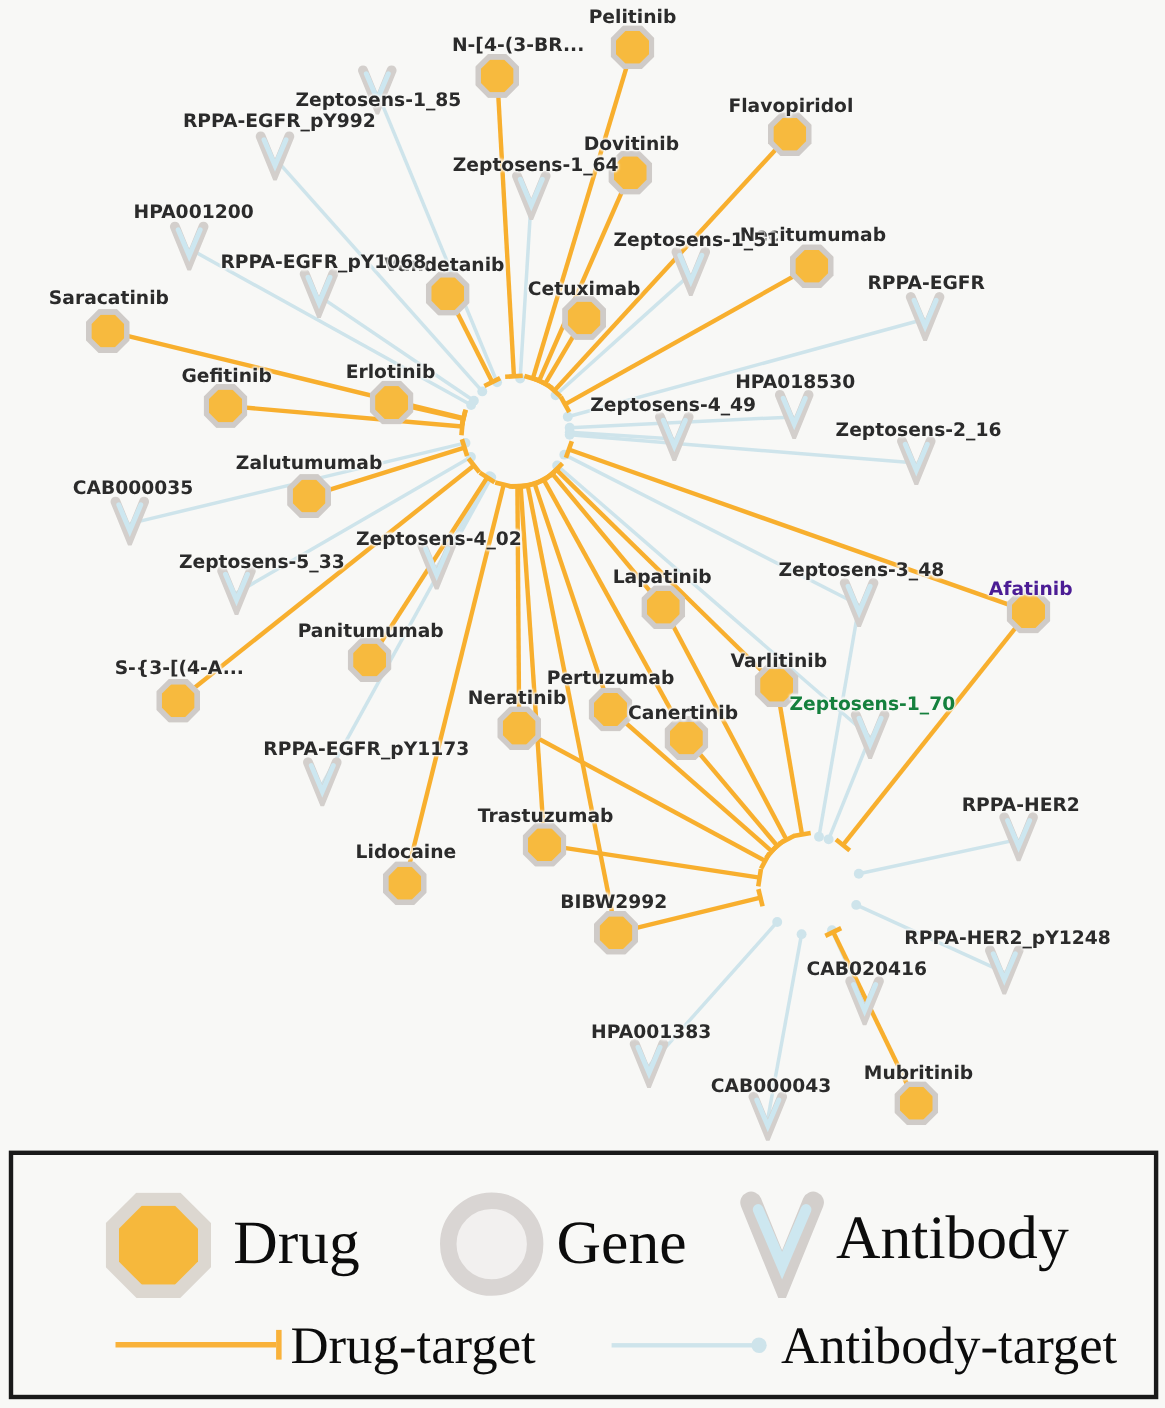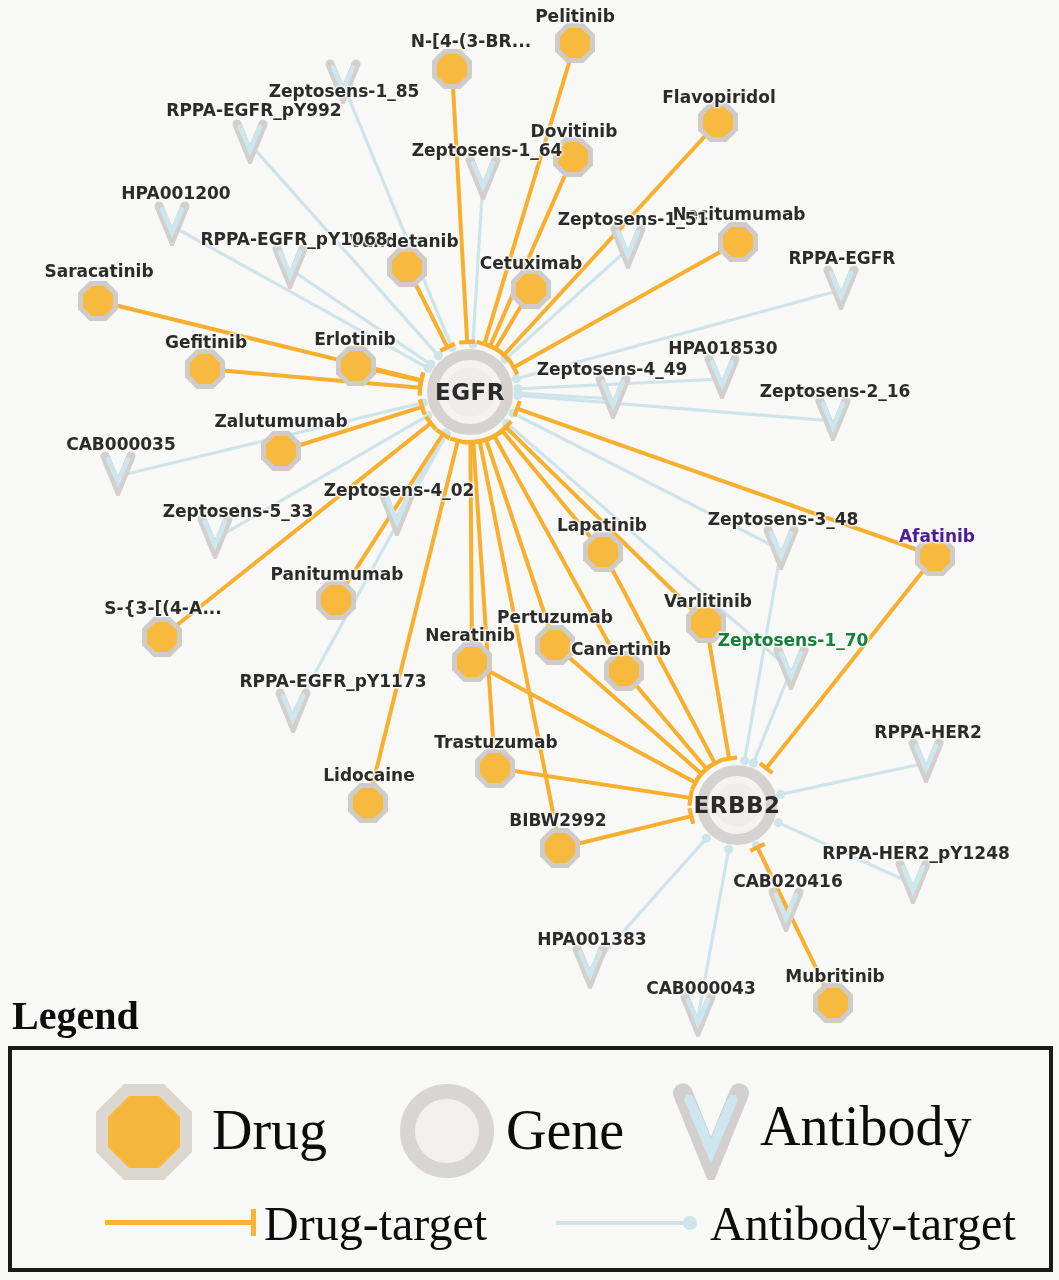--- a/index.html
+++ b/index.html
@@ -144,26 +144,20 @@
       <line x1="495" y1="768" x2="690.5398919699641" y2="797.8965950532589" stroke="#F8AF2E" stroke-width="4"></line>
       <line x1="691.7489821736647" y1="789.9884915587847" x2="689.3308017662634" y2="805.8046985477331" stroke="#F8AF2E" stroke-width="4.2"></line>
       <line x1="560" y1="848" x2="479.681651594833" y2="441.05370141382065" stroke="#F8AF2E" stroke-width="4"></line>
       <line x1="471.8330593686217" y1="442.6027656689939" x2="487.5302438210443" y2="439.50463715864737" stroke="#F8AF2E" stroke-width="4.2"></line>
       <line x1="560" y1="848" x2="691.3284214000893" y2="816.0953552530857" stroke="#F8AF2E" stroke-width="4"></line>
       <line x1="689.439850293181" y1="808.3214695339519" x2="693.2169925069975" y2="823.8692409722195" stroke="#F8AF2E" stroke-width="4.2"></line>
       <line x1="833" y1="1003" x2="757.5048548064103" y2="847.2912630382214" stroke="#F8AF2E" stroke-width="4"></line>
       <line x1="750.3063419488408" y1="850.7814510903763" x2="764.7033676639799" y2="843.8010749860664" stroke="#F8AF2E" stroke-width="4.2"></line>
     </svg>
   <div id="node-layer">
-      <div class="gene" style="left: 427px; top: 349px; width: 86px; height: 86px;">
-        <span class="gname">EGFR</span>
-      </div>
-      <div class="gene" style="left: 697px; top: 765px; width: 80px; height: 80px;">
-        <span class="gname">ERBB2</span>
-      </div>
       <div class="drug" style="left: 555px; top: 23px;">
         <div class="octa outer" style="background: rgb(207, 203, 200);"></div>
         <div class="octa inner" style="background: rgb(247, 186, 62);"></div>
       </div>
       <div class="drug" style="left: 432px; top: 49px;">
         <div class="octa outer" style="background: rgb(207, 203, 200);"></div>
         <div class="octa inner" style="background: rgb(247, 186, 62);"></div>
       </div>
       <div class="drug" style="left: 553px; top: 137px;">
         <div class="octa outer" style="background: rgb(207, 203, 200);"></div>
@@ -372,21 +366,20 @@
       <div class="nlabel" style="left: 297px; top: 681px; color: rgb(43, 43, 43); margin-left: 36px;">RPPA-EGFR_pY1173</div>
       <div class="nlabel" style="left: 783px; top: 519px; color: rgb(43, 43, 43);">Zeptosens-3_48</div>
       <div class="nlabel" style="left: 793px; top: 640px; color: #15803d;">Zeptosens-1_70</div>
       <div class="nlabel" style="left: 928px; top: 732px; color: rgb(43, 43, 43);">RPPA-HER2</div>
       <div class="nlabel" style="left: 916px; top: 853px; color: rgb(43, 43, 43);">RPPA-HER2_pY1248</div>
       <div class="nlabel" style="left: 788px; top: 881px; color: rgb(43, 43, 43);">CAB020416</div>
       <div class="nlabel" style="left: 592px; top: 939px; color: rgb(43, 43, 43);">HPA001383</div>
       <div class="nlabel" style="left: 701px; top: 988px; color: rgb(43, 43, 43);">CAB000043</div>
     </div>
 
-  <div class="legend-title">Legend</div>
   <div class="legend-box"></div>
 
   <div class="lg-drug-octa octa"></div>
   <div class="lg-drug-octa-in octa"></div>
   <div class="lg-label" style="left:212px;top:1098px;">Drug</div>
 
   <div class="lg-gene-circle"></div>
   <div class="lg-label" style="left:506px;top:1098px;">Gene</div>
 
   <svg class="lg-chevron" width="90" height="100" viewBox="0 0 40 46">

